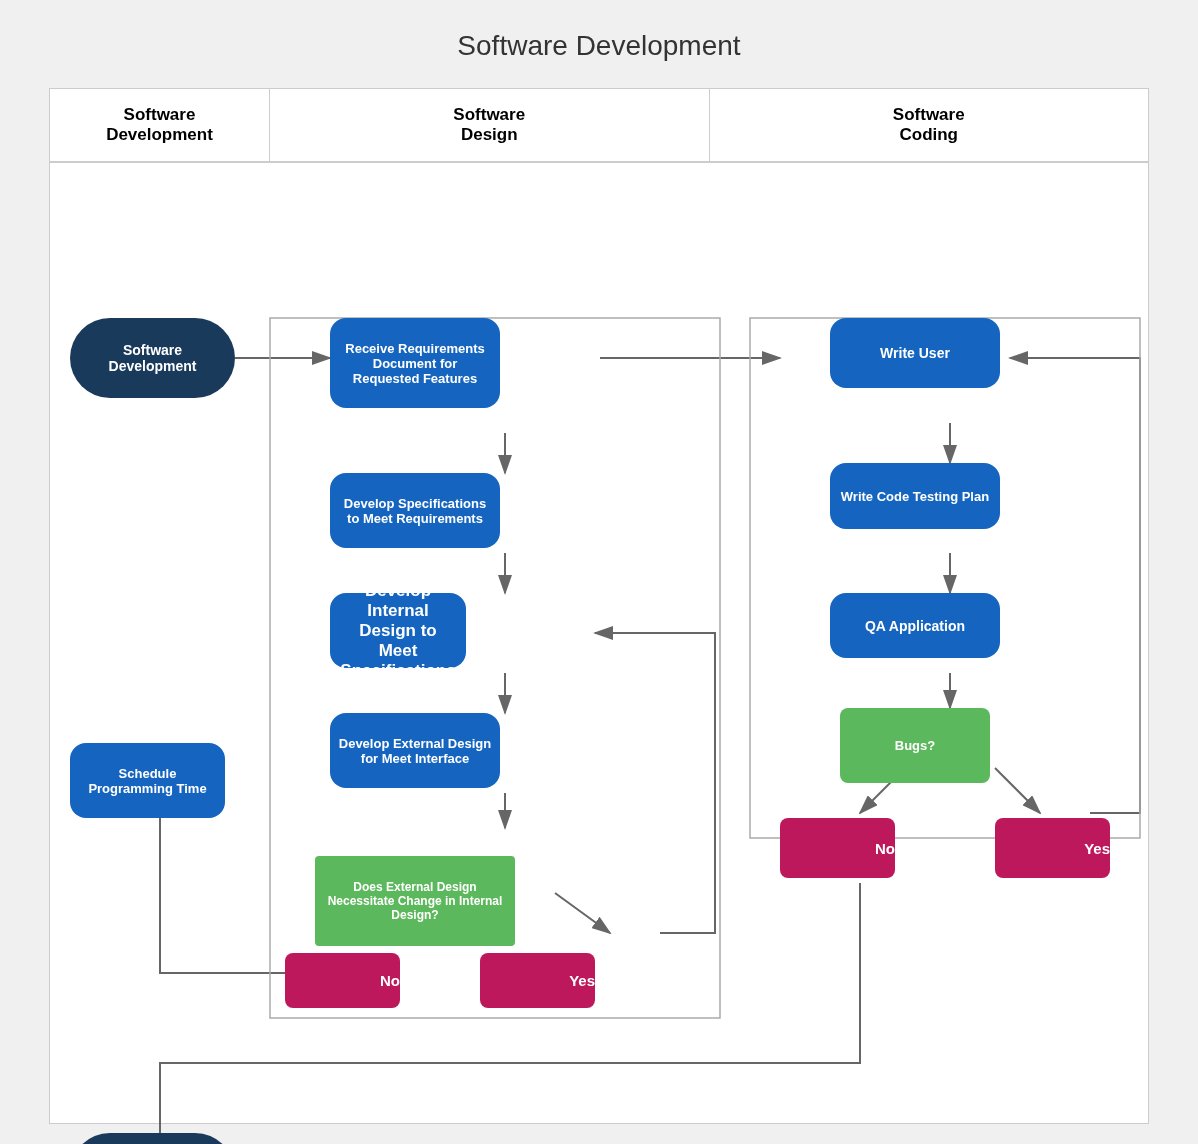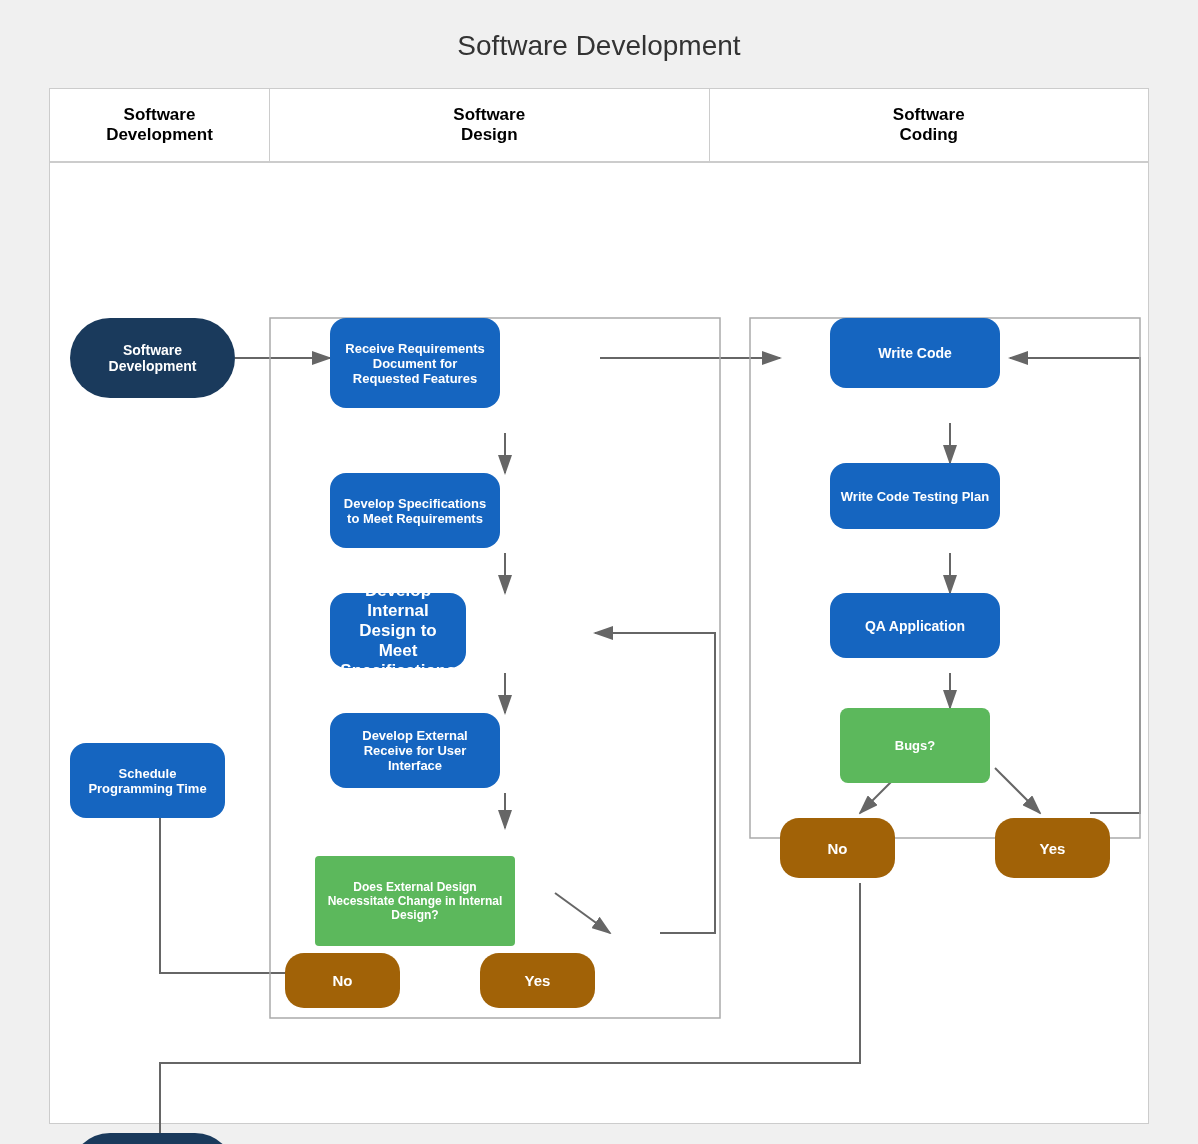--- a/index.html
+++ b/index.html
@@ -67,21 +67,21 @@
       align-items: center;
       justify-content: center;
       text-align: center;
       font-size: 13px;
       font-weight: bold;
       color: #fff;
       cursor: default;
     }
     .node-ellipse { border-radius: 40px; background: #1a3a5c; }
     .node-blue { border-radius: 16px; background: #1565c0; }
-    .node-cyan { border-radius: 19px; background: #a16207; }
+    .node-cyan { border-radius: 8px; background: #be185d; justify-content: flex-end; }
     .node-green { border-radius: 8px; background: #5cb85c; }
   </style>
 </head>
 <body>
 
 <div class="page-wrapper">
   <h1 class="page-title">Software Development</h1>
 
   <div class="diagram-container">
 
@@ -166,40 +166,40 @@
       </div>
 
       <div class="node node-blue" style="left:280px; top:430px; width:136px; height:75px; padding:8px; font-size:17px;">
         <span>Develop Internal
 Design to Meet
 Specifications</span>
       </div>
 
       <div class="node node-blue" style="left:280px; top:550px; width:170px; height:75px; padding:8px; font-size:13px;">
         <span>Develop External
-Receive for User
+Design for Meet
 Interface</span>
       </div>
 
       <div class="node node-green" style="left:265px; top:693px; width:200px; height:90px; padding:9px; font-size:12px; border-radius:4px;">
         <span>Does External Design
 Necessitate Change
 in Internal Design?</span>
       </div>
 
       <div class="node node-cyan" style="left:235px; top:790px; width:115px; height:55px; font-size:15px; font-weight:bold;">
         <span>No</span>
       </div>
 
       <div class="node node-cyan" style="left:430px; top:790px; width:115px; height:55px; font-size:15px; font-weight:bold;">
         <span>Yes</span>
       </div>
 
       <div class="node node-blue" style="left:780px; top:155px; width:170px; height:70px; padding:8px; font-size:14px;">
-        <span>Write Code</span>
+        <span>Write User</span>
       </div>
 
       <div class="node node-blue" style="left:780px; top:300px; width:170px; height:66px; padding:8px; font-size:13px;">
         <span>Write  Code Testing
 Plan</span>
       </div>
 
       <div class="node node-blue" style="left:780px; top:430px; width:170px; height:65px; padding:8px; font-size:14px;">
         <span>QA Application</span>
       </div>

